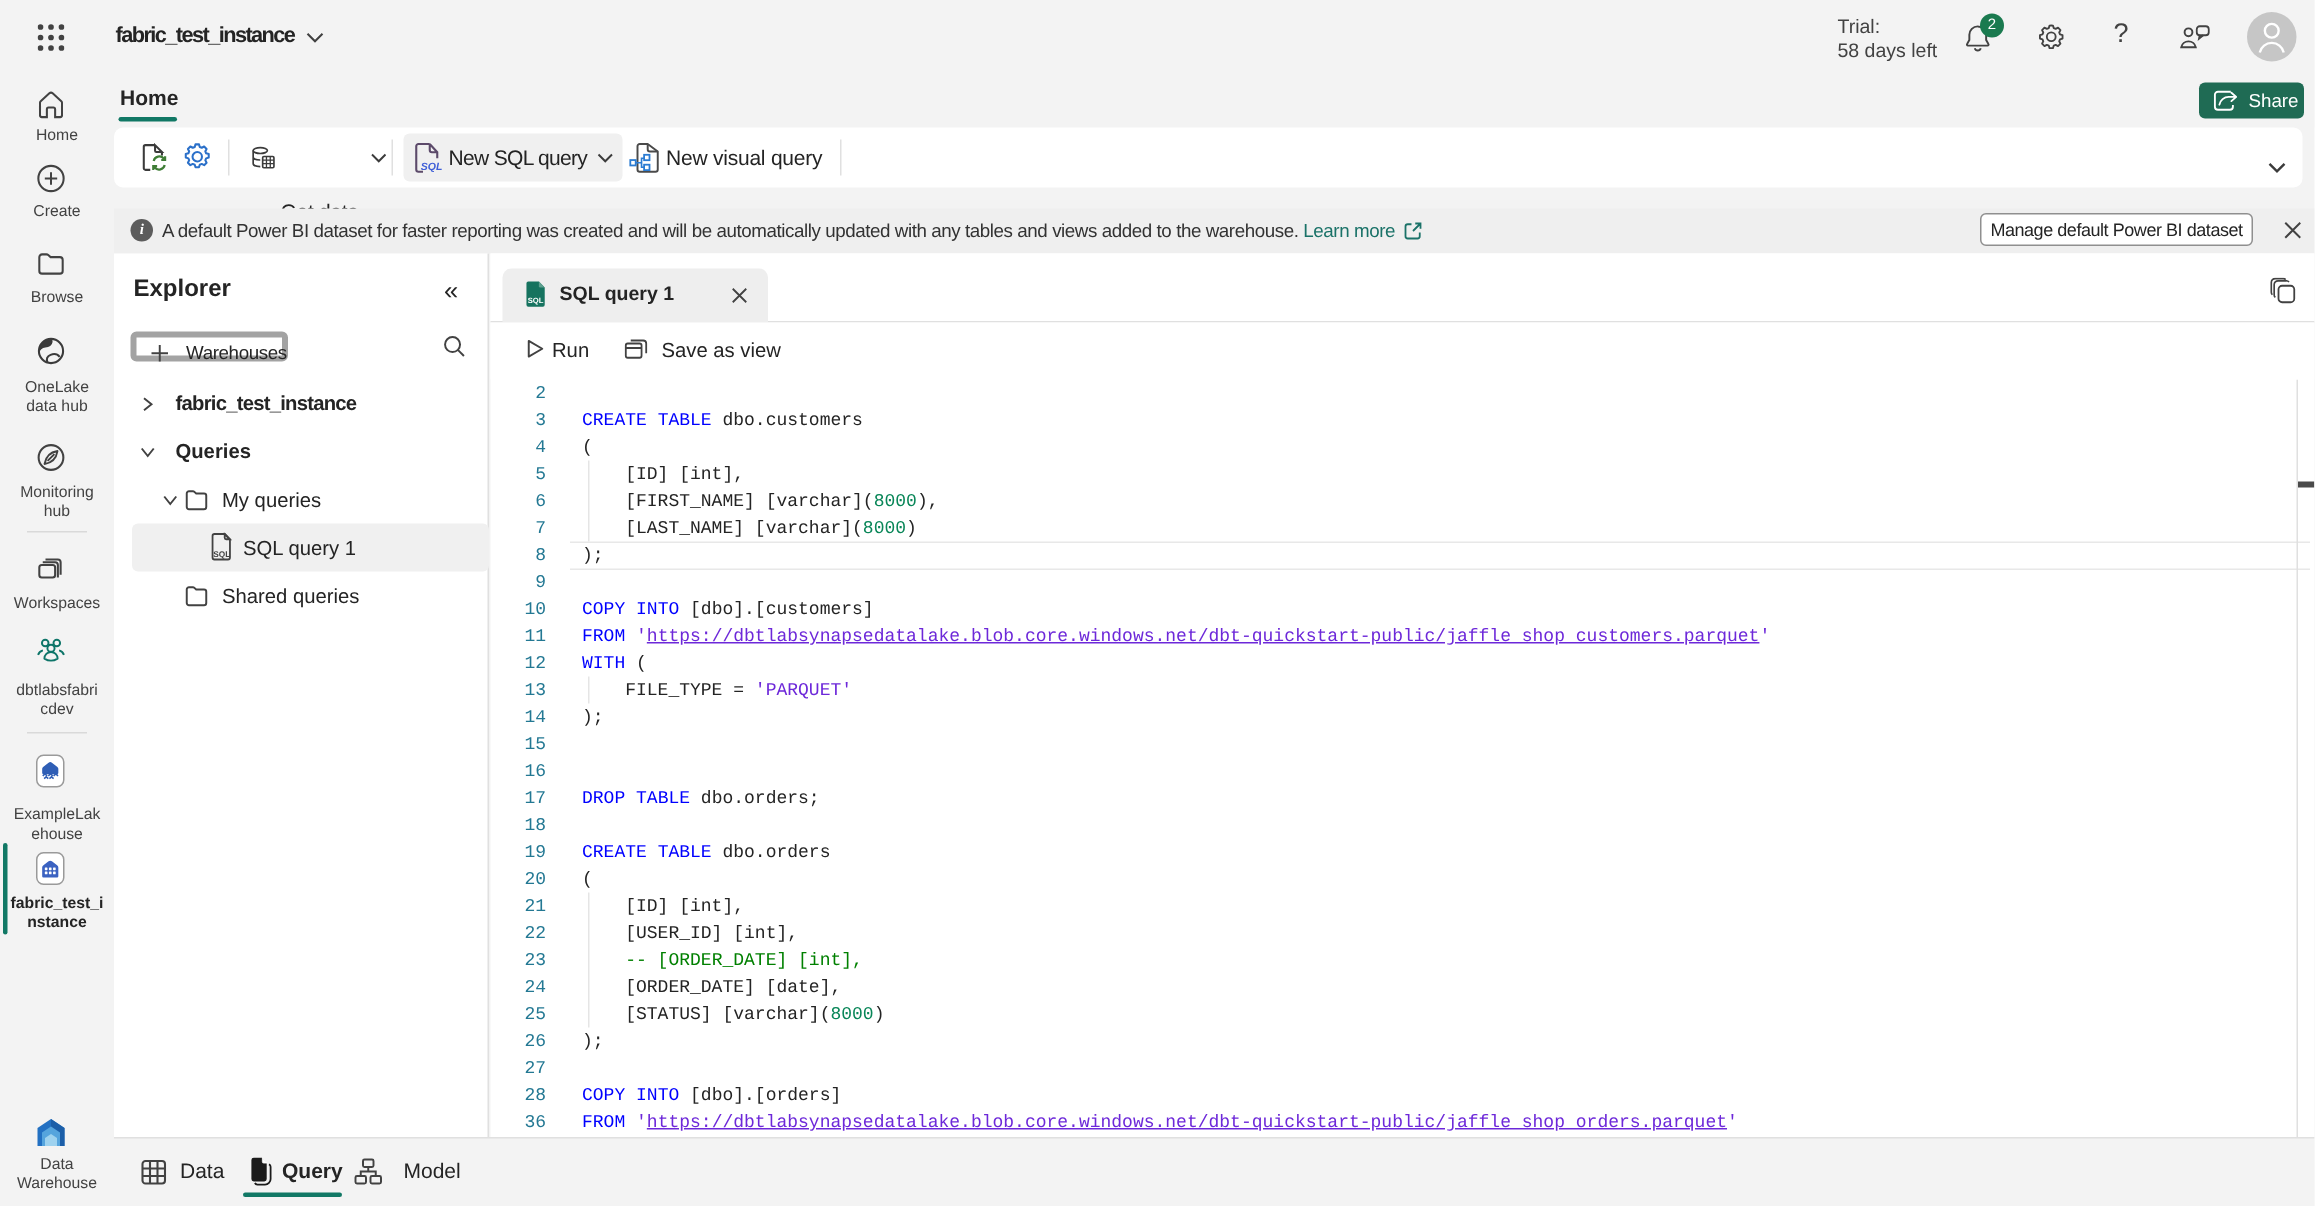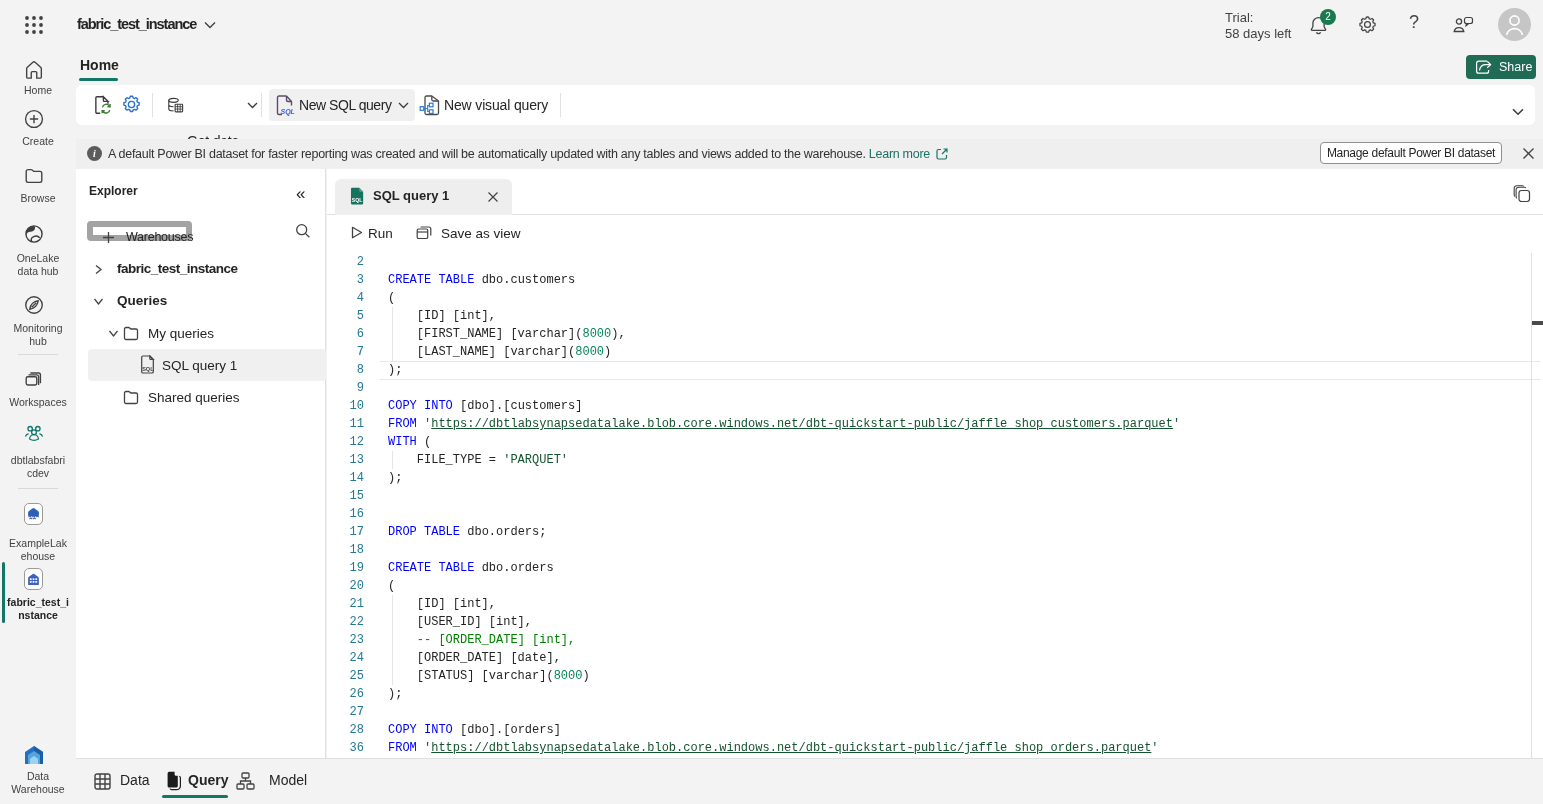--- a/index.html
+++ b/index.html
@@ -27,37 +27,37 @@
 
 #ribbon { position:absolute; left:76px; top:85px; width:1459px; height:40px; background:#fff; border-radius:6px; }
 .vsep { position:absolute; top:8px; height:24px; border-left:1px solid #e0e0e0; }
 .ribbon-label { position:absolute; top:13px; font-size:14px; color:#242424; }
 #nsq { position:absolute; left:269px; top:89px; width:146px; height:32px; background:#f0f0f0; border-radius:4px; }
 
 #banner { position:absolute; left:76px; top:139px; width:1467px; height:30px; background:#efefef; }
 #managebtn { position:absolute; left:1320px; top:142px; width:182px; height:22px; background:#fff; border:1px solid #8f8f8f; border-radius:4px; font-size:12px; letter-spacing:-0.3px; text-align:center; line-height:20px; color:#242424; }
 
 #explorer { position:absolute; left:76px; top:169px; width:250px; height:589px; background:#fff; border-right:1px solid #e0e0e0; }
-#exp-title { position:absolute; left:89px; top:184px; font-size:12px; font-weight:bold; }
-#whbtn { position:absolute; left:87px; top:221px; width:105px; height:20px; border:6px solid #a3a3a3; border-radius:4px; background:#fff; }
+#exp-title { position:absolute; left:89px; top:184px; font-size:16px; font-weight:bold; }
+#whbtn { position:absolute; left:87px; top:221px; width:105px; height:20px; border:4px solid #a3a3a3; border-radius:4px; background:#fff; }
 #whbtn span { position:absolute; left:33px; top:3px; font-size:12.5px; letter-spacing:-0.25px; }
 .sel { position:absolute; left:88px; top:349px; width:238px; height:32px; background:#f0f0f0; border-radius:4px; }
 
 
 #editor { position:absolute; left:327px; top:169px; width:1216px; height:589px; background:#fff; }
 #tabrow { position:absolute; left:0; top:0; width:1216px; height:46px; background:#fff; border-bottom:1px solid #e0e0e0; }
 #tab1 { position:absolute; left:8px; top:10px; width:177px; height:36px; background:#eeeeee; border-radius:6px 6px 0 0; }
 #tab1 .tname { position:absolute; left:38px; top:9px; font-size:13px; font-weight:bold; color:#242424; }
 #runrow { position:absolute; left:0; top:46px; width:1216px; height:38px; background:#fff; }
 #code { position:absolute; left:0; top:84px; width:1216px; height:505px; overflow:hidden; }
 pre { font-family:"Liberation Mono", monospace; font-size:12px; line-height:18px; }
 #codepre { position:absolute; left:0; top:0; }
 .ln { display:inline-block; width:37px; text-align:right; color:#237893; margin-right:24px; }
 .k { color:#0000ff; }
-.s { color:#14532d; }
+.s { color:#6d28d9; }
 .n { color:#098658; }
 .c { color:#008000; }
 .u { text-decoration:underline; }
 
 #bottombar { position:absolute; left:76px; top:758px; width:1467px; height:46px; background:#f3f3f3; border-top:1px solid #e0e0e0; }
 .btab { position:absolute; top:13px; font-size:14px; color:#242424; }
 #qline { position:absolute; left:86px; top:36px; width:66px; height:3px; background:#117865; border-radius:2px; }
 svg { display:block; }
 </style>
 </head>

